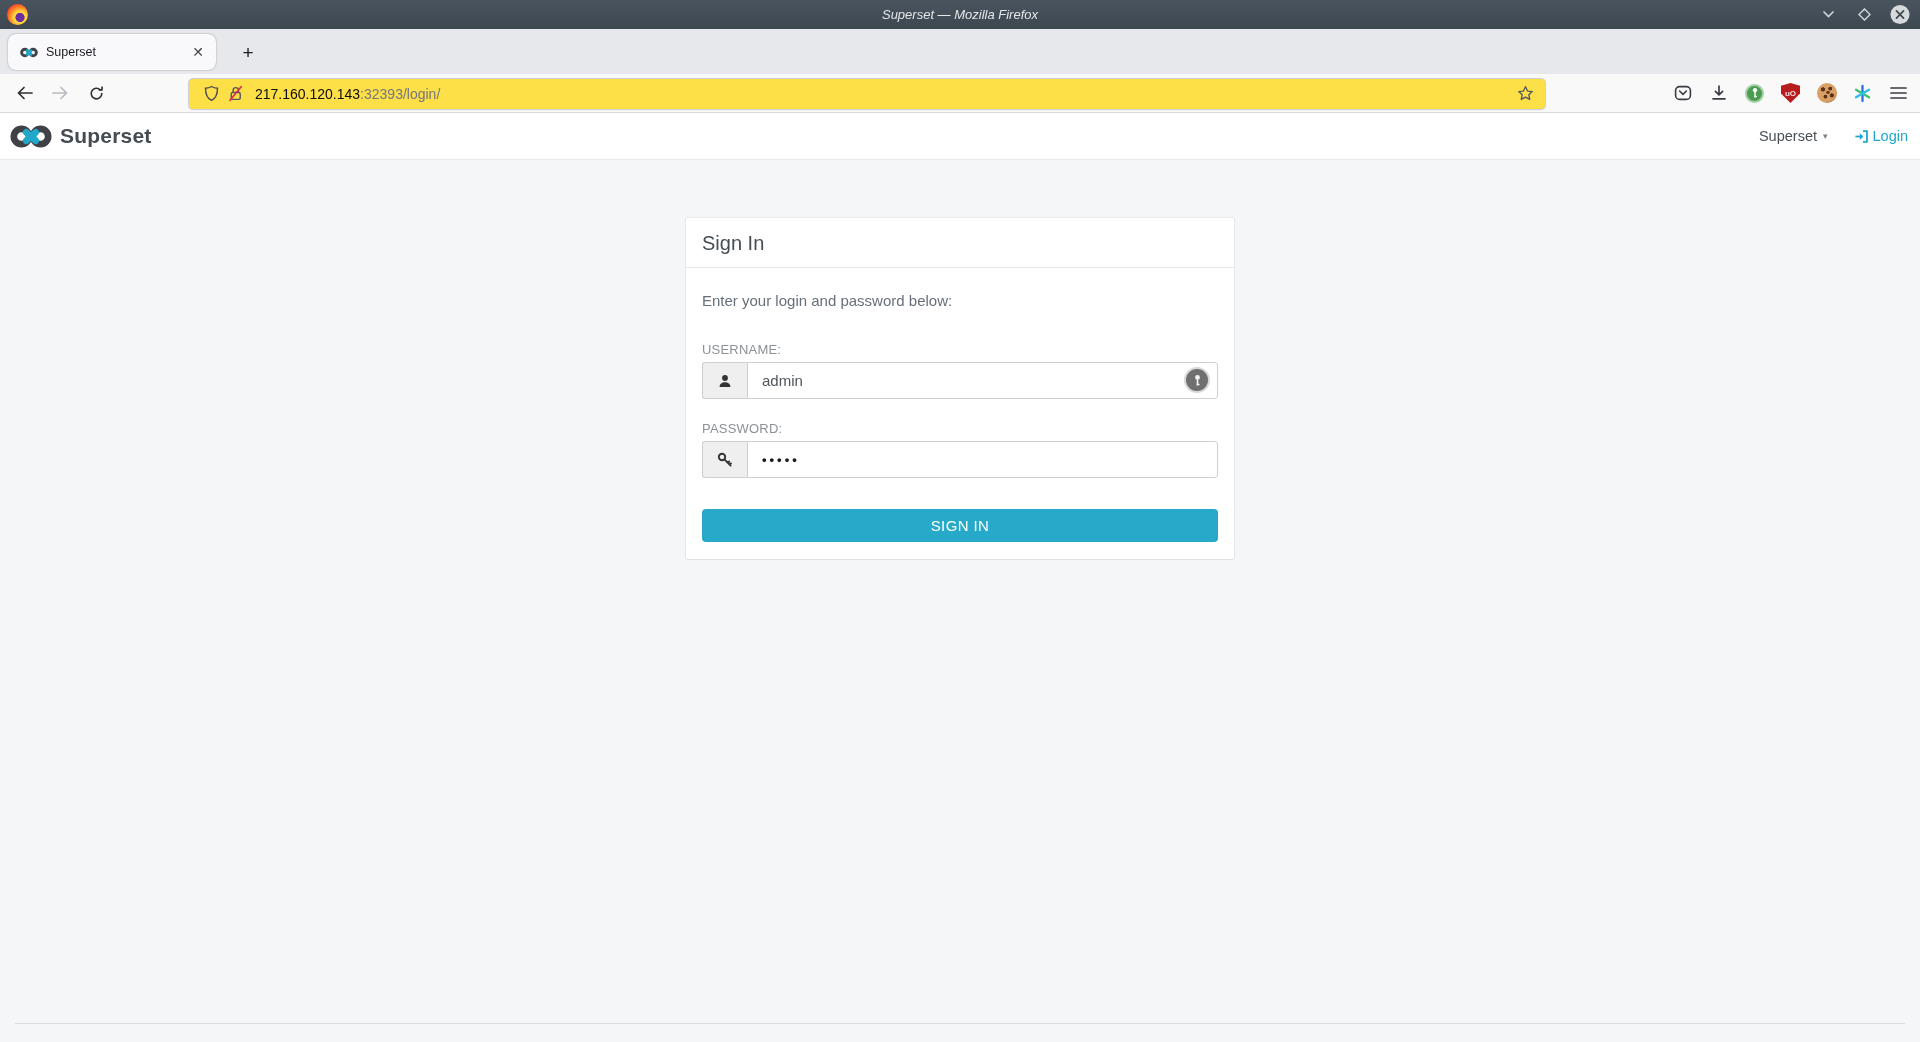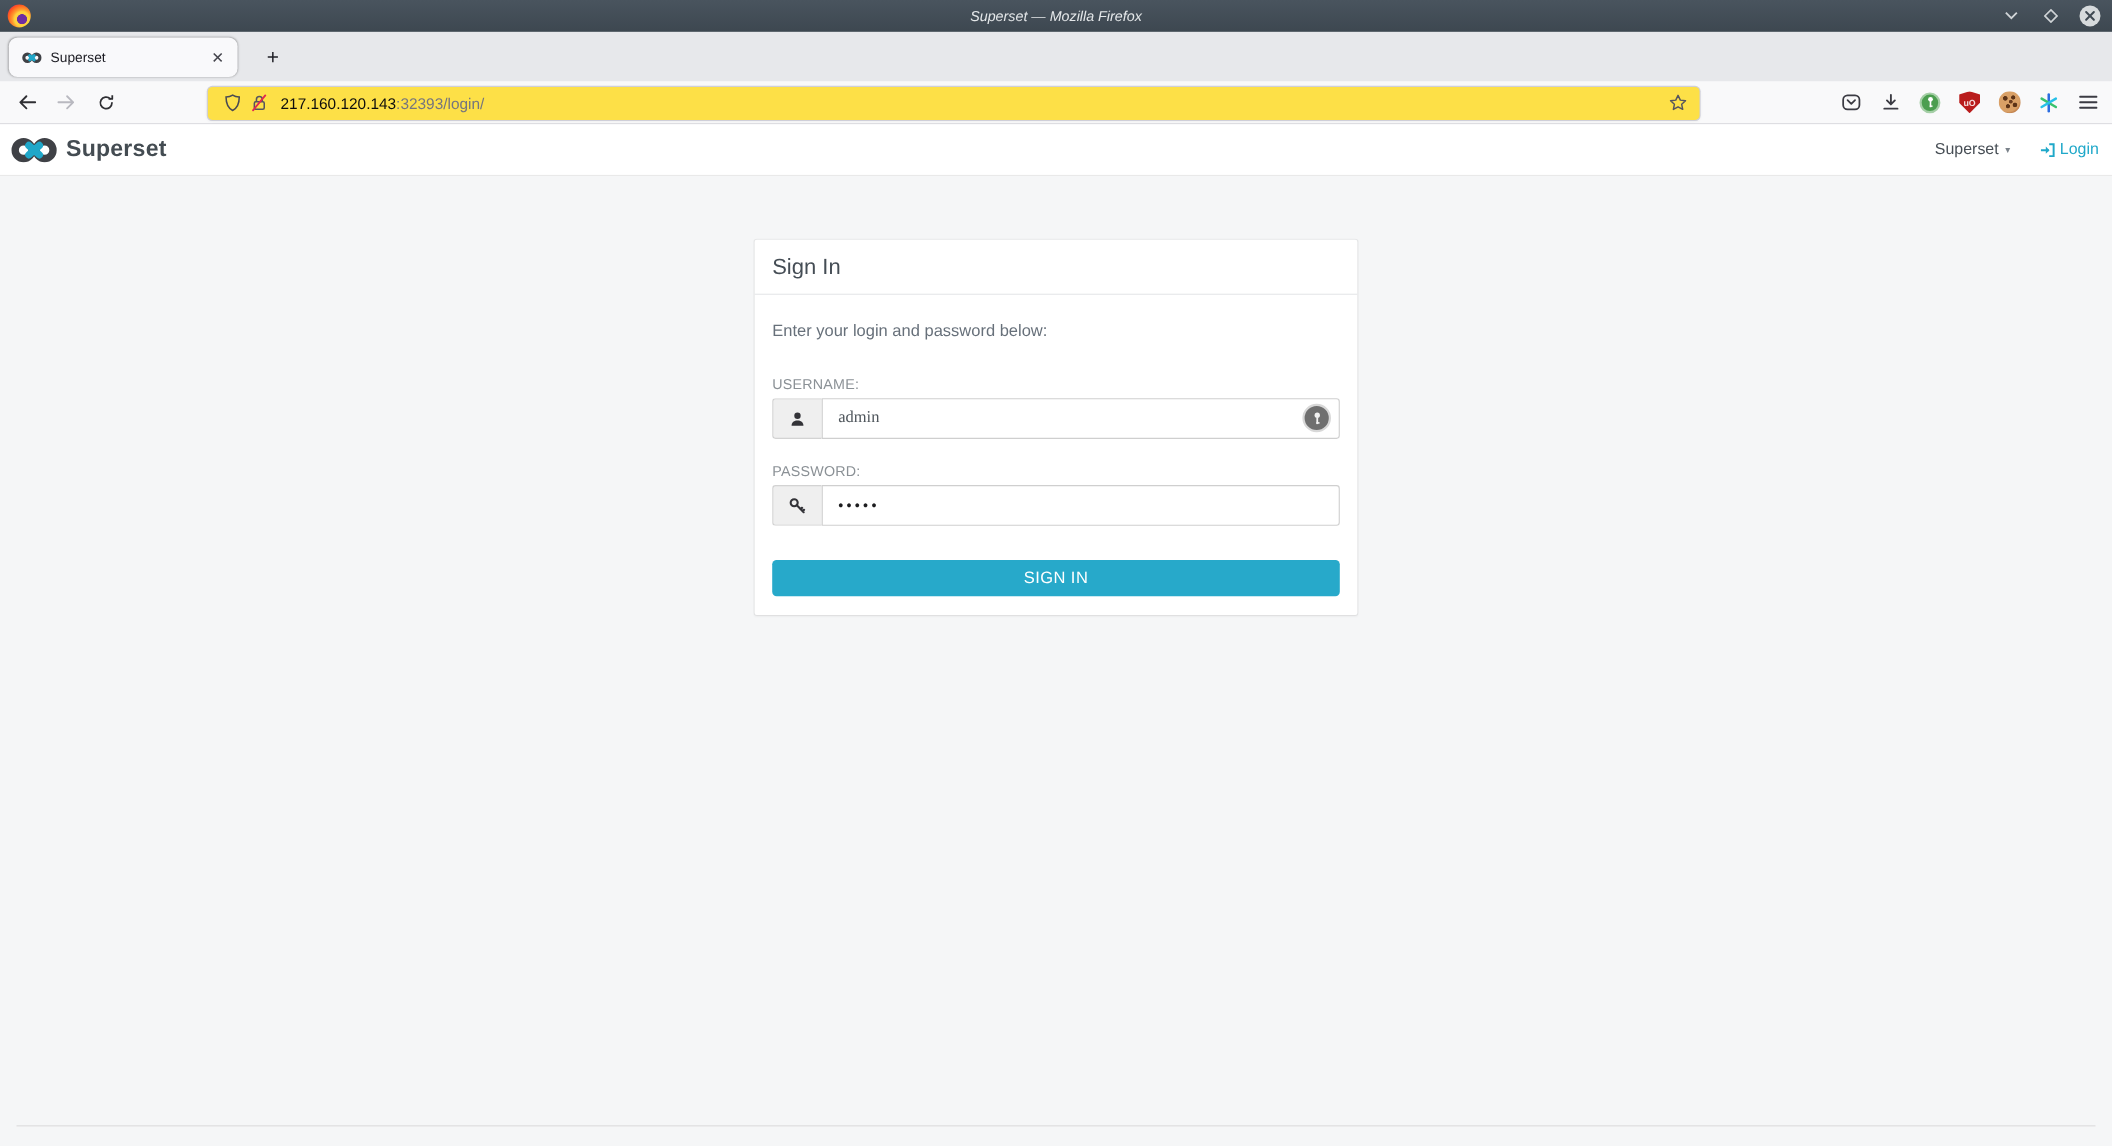--- a/index.html
+++ b/index.html
@@ -106,21 +106,21 @@
   .panel-body { padding: 18px 16px 17px; }
   .prompt { font-size: 15px; color: #67707a; margin: 6px 0 33px; }
   .field-label { font-size: 13px; color: #8b9196; margin-bottom: 5px; letter-spacing: .2px; }
   .input-group { display: flex; position: relative; height: 37px; margin-bottom: 8px; }
   .input-addon {
     width: 45px; background: #efefef; border: 1px solid #cfcfcf; border-right: none;
     border-radius: 3px 0 0 3px; display: flex; align-items: center; justify-content: center;
   }
   .input-group input {
     flex: 1; border: 1px solid #cfcfcf; border-radius: 0 3px 3px 0;
-    font-family: Liberation Serif, serif; font-size: 15px; color: #4f565c;
+    font-family: Liberation Sans, sans-serif; font-size: 15px; color: #4f565c;
     padding: 0 44px 0 14px; outline: none; background: #fff;
   }
   .input-group input.masked { font-size: 13px; font-weight: bold; letter-spacing: 3px; color: #1d1d1f; }
   .kp-field-icon {
     position: absolute; right: 8px; top: 5px; width: 26px; height: 26px; border-radius: 50%;
     background: #6f6f6f; border: 2.5px solid #d8d8d8;
     display: flex; align-items: center; justify-content: center;
   }
   .signin-btn {
     width: 100%; height: 33px; margin-top: 23px; border: none; border-radius: 4px;

